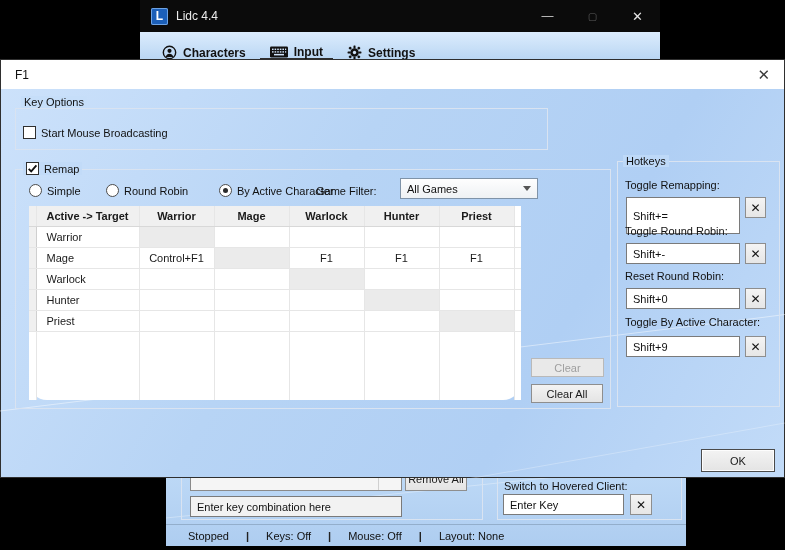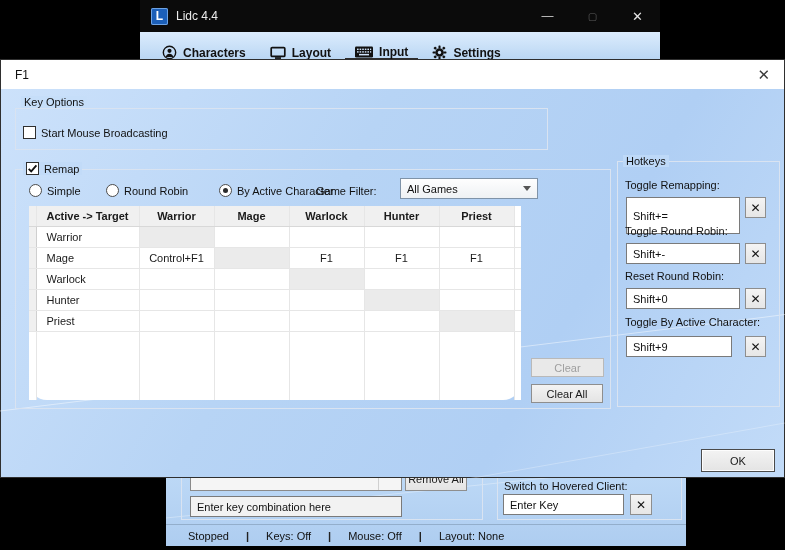--- a/index.html
+++ b/index.html
@@ -103,29 +103,20 @@
   <div class="tabbar">
     <div class="tab">
       <span>
         <svg width="15" height="15" viewBox="0 0 16 16">
             <circle cx="8" cy="8" r="6.6" fill="none" stroke="#111" stroke-width="1.5"></circle>
             <circle cx="8" cy="6.2" r="2.2" fill="#111"></circle>
             <path d="M3.9 12.8c.7-2.5 2.2-3.5 4.1-3.5s3.4 1 4.1 3.5z" fill="#111"></path>
           </svg>
       </span>
       <span>Characters</span>
-    </div>
-    <div class="tab">
-      <span>
-        <svg width="16" height="15" viewBox="0 0 16 15">
-            <rect x="1.2" y="2.6" width="13.6" height="8.8" rx="1" fill="none" stroke="#111" stroke-width="1.7"></rect>
-            <rect x="5" y="12.2" width="6" height="1.7" fill="#111"></rect>
-          </svg>
-      </span>
-      <span>Layout</span>
     </div>
     <div class="tab active">
       <span>
         <svg width="18" height="12" viewBox="0 0 18 12">
             <rect x="0" y="0.5" width="18" height="11" rx="1.2" fill="#111"></rect>
             <g fill="#cfe3f9">
               <rect x="2" y="2.6" width="1.6" height="1.4"></rect>
               <rect x="4.6" y="2.6" width="1.6" height="1.4"></rect>
               <rect x="7.2" y="2.6" width="1.6" height="1.4"></rect>
               <rect x="9.8" y="2.6" width="1.6" height="1.4"></rect>
@@ -309,21 +300,21 @@
 
   <span class="abs lbl" style="left:624px; top:165px;">Toggle Round Robin:</span>
   <input class="abs txt" style="left: 625px; top: 183px; width: 114px; height: 21px;" value="Shift+-">
   <div class="abs xbtn" style="left:744px; top:183px; width:21px; height:21px;">✕</div>
 
   <span class="abs lbl" style="left:624px; top:210px;">Reset Round Robin:</span>
   <input class="abs txt" style="left: 625px; top: 228px; width: 114px; height: 21px;" value="Shift+0">
   <div class="abs xbtn" style="left:744px; top:228px; width:21px; height:21px;">✕</div>
 
   <span class="abs lbl" style="left:624px; top:256px;">Toggle By Active Character:</span>
-  <input class="abs txt" style="left: 625px; top: 276px; width: 106px; height: 21px;" value="Shift+9">
+  <input class="abs txt" style="left: 625px; top: 276px; width: 114px; height: 21px;" value="Shift+9">
   <div class="abs xbtn" style="left:744px; top:276px; width:21px; height:21px;">✕</div>
 
   <div class="abs btn default" style="left:700px; top:389px; width:74px; height:23px;">OK</div>
 </div>
 
 <div class="abs win-bottom">
   <div class="abs sheen" style="left:-20px; top:10px; width:600px; transform:rotate(-6deg); opacity:.7;"></div>
 
   <div class="bgroup" style="left:15px; top:-4px; width:302px; height:46px;"></div>
   <div class="clipbox" style="left:24px; top:0; width:212px; height:13px; background:#f5f5f5; border:1px solid #8a8a8a; border-top:none;">

